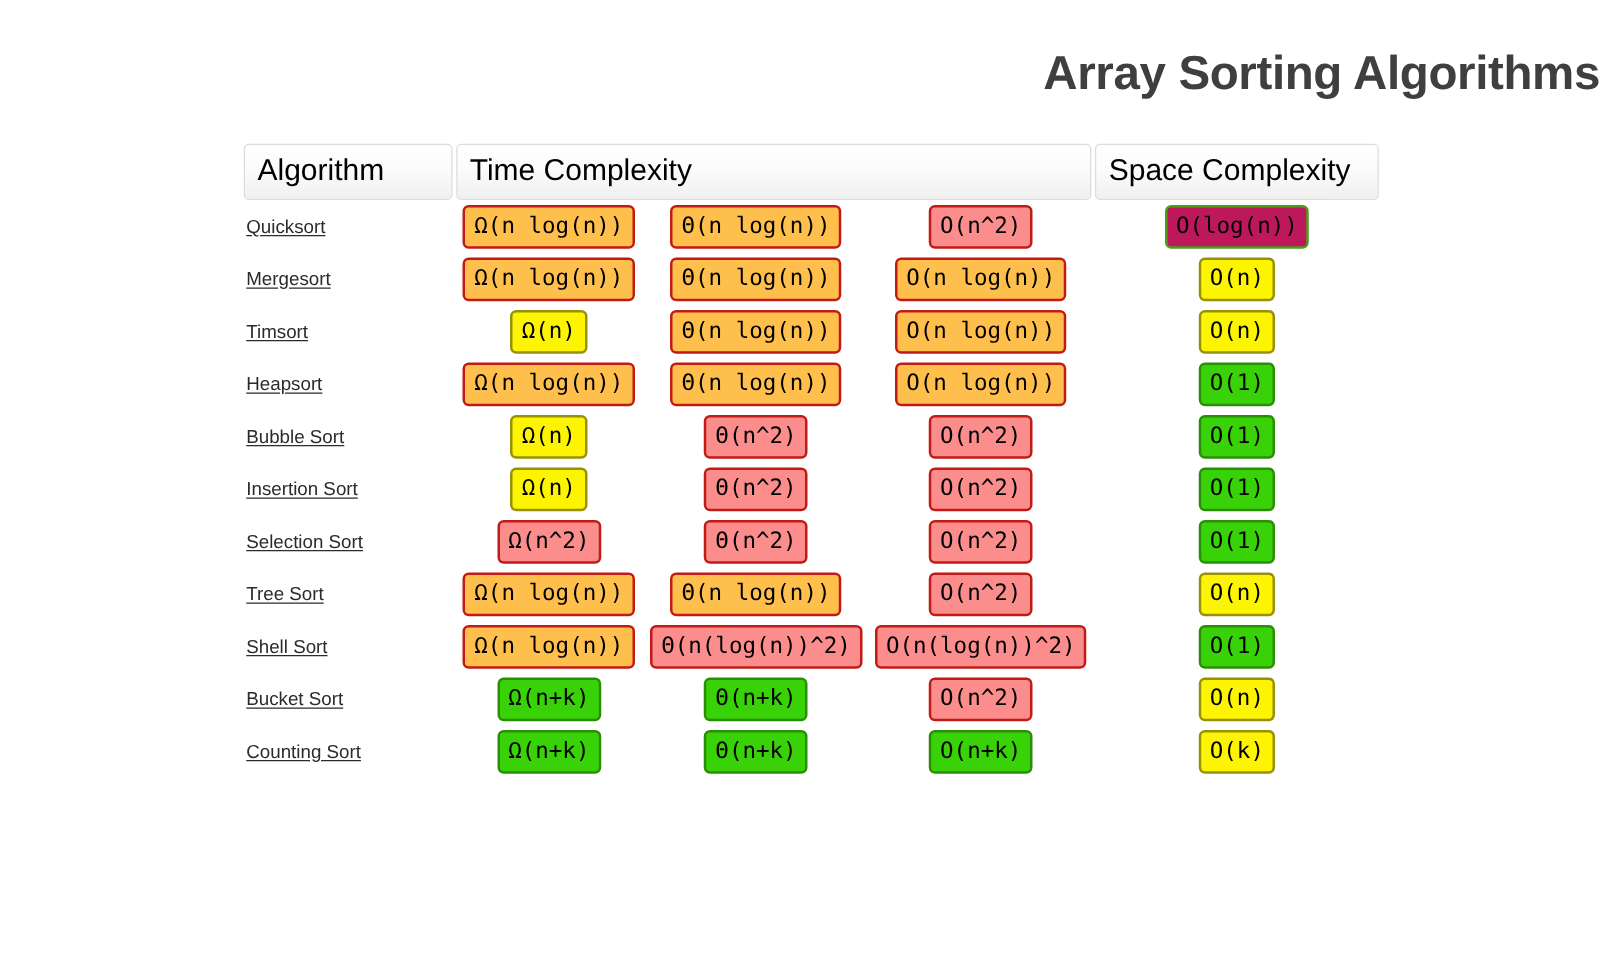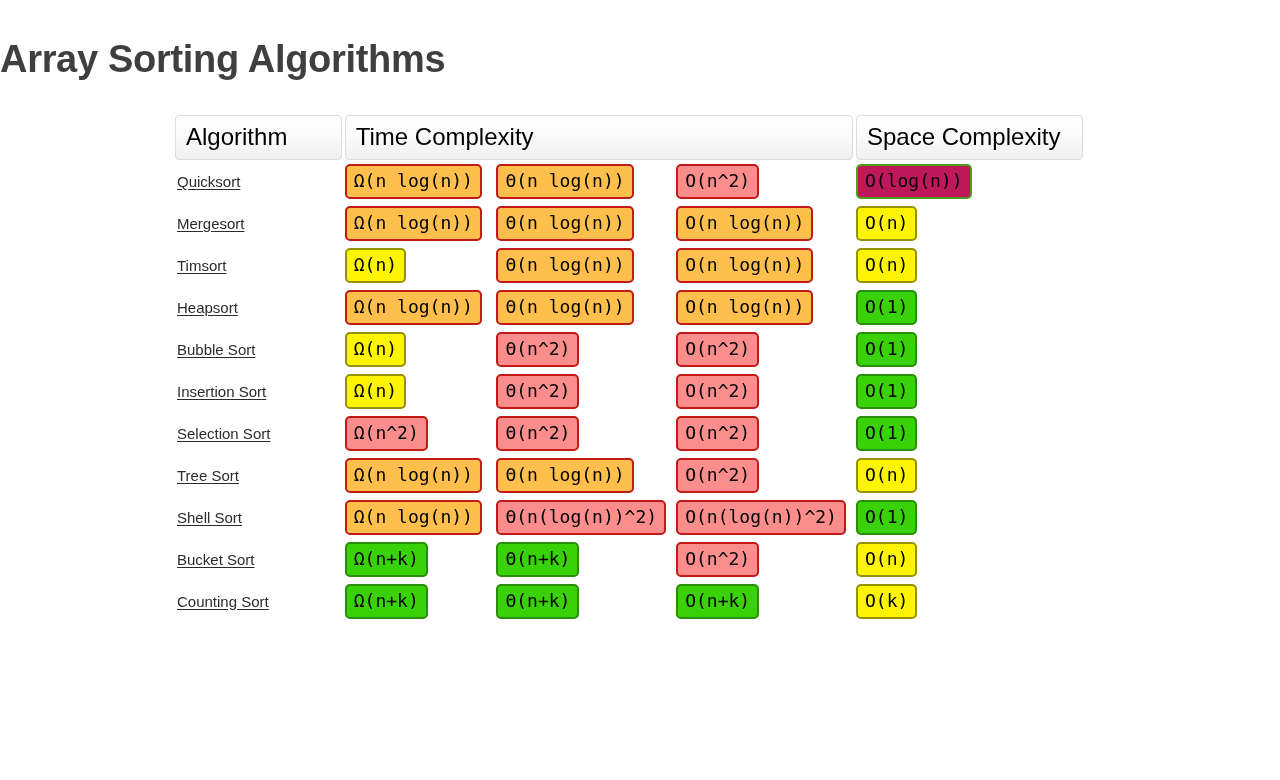--- a/index.html
+++ b/index.html
@@ -13,33 +13,34 @@
   }
 
   #page {
     position: relative;
     width: 1280px;
     height: 780px;
     background: #fff;
   }
 
   .page-title {
-    text-align: left;
+    text-align: right;
     font-size: 38px;
     font-weight: bold;
     color: #3f3f3f;
     margin: 0;
     padding-top: 38px;
     letter-spacing: -0.3px;
     font-family: "Liberation Sans", sans-serif;
+    padding-left: 23px;
   }
 
   .table-wrap {
     position: absolute;
-    left: 172px;
+    left: 192px;
     top: 114px;
     width: 914px;
   }
 
   table.bigo {
     border-collapse: separate;
     border-spacing: 3px 1px;
     width: 914px;
     table-layout: fixed;
   }
@@ -78,21 +79,21 @@
   a.algo-link {
     font-size: 15px;
     color: #2b2b2b;
     text-decoration: underline;
     text-underline-offset: 2px;
     white-space: nowrap;
     font-family: "Liberation Sans", sans-serif;
   }
 
   td.cplx-cell {
-    text-align: left;
+    text-align: center;
     vertical-align: middle;
     padding: 3px 0;
     height: 34px;
   }
 
   .badge {
     display: inline-block;
     font-family: "DejaVu Sans Mono", monospace;
     font-size: 18px;
     line-height: 1;

